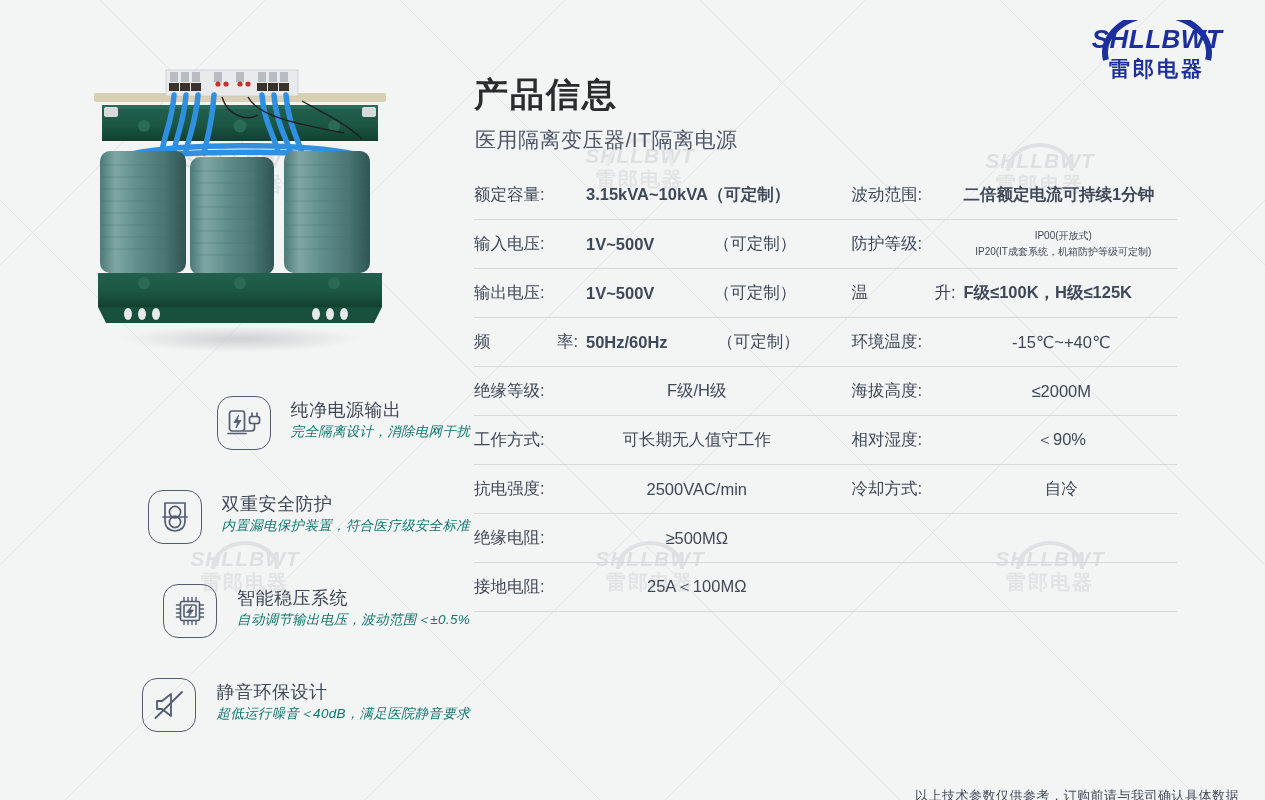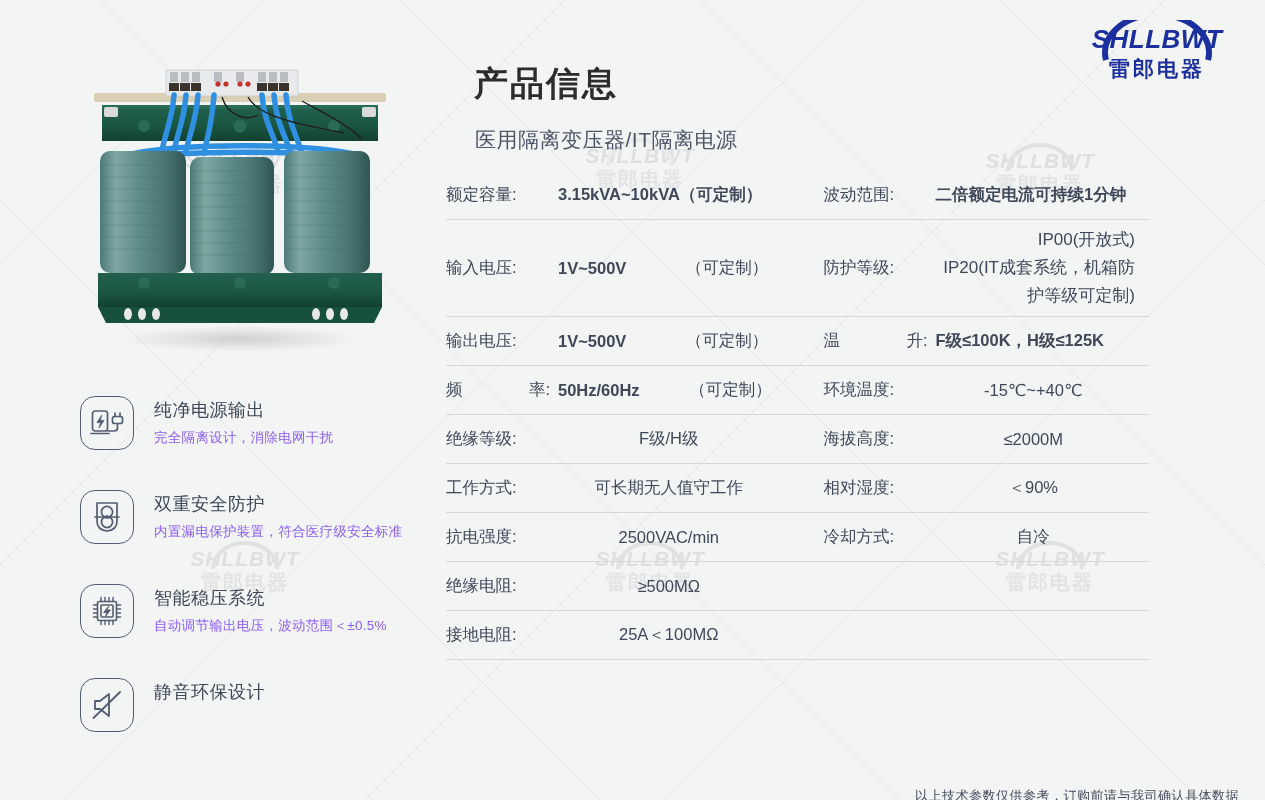--- a/index.html
+++ b/index.html
@@ -105,40 +105,40 @@
     left: 62px;
     top: 55px;
     width: 360px;
     height: 310px;
   }
 
   
   #page-title {
     position: absolute;
     left: 474px;
-    top: 61px;
+    top: 72px;
     font-size: 34px;
     font-weight: bold;
     color: #2b2c2e;
     letter-spacing: 2px;
   }
   #page-subtitle {
     position: absolute;
     left: 475px;
     top: 126px;
     font-size: 21px;
     color: #4e5668;
     letter-spacing: 0.5px;
     text-align: right;
   }
 
   
   #spec-table {
     position: absolute;
-    left: 446px;
+    left: 474px;
     top: 171px;
     width: 703px;
   }
   .spec-row {
     display: flex;
     border-bottom: 1px solid #d6d8dc;
     min-height: 49px;
   }
   .spec-row:last-child { border-bottom: 1px solid #d6d8dc; }
   .spec-cell {
@@ -162,40 +162,41 @@
   .spec-value {
     flex: 1 1 auto;
     font-size: 16.5px;
     color: #3f4858;
     text-align: center;
     padding-right: 14px;
     white-space: nowrap;
   }
   .spec-value.left { text-align: left; padding-left: 4px; font-weight: bold; }
   .spec-value.two-line {
-    text-align: right;
+    text-align: center;
     padding-left: 4px;
-    font-size: 17px;
+    font-size: 10px;
     line-height: 1.65;
     white-space: normal;
   }
   .spec-value.two-line span { display: block; }
   .spec-cell.pad-left { padding-left: 26px; }
 
   
   #feature-list {
     position: absolute;
     left: 80px;
     top: 396px;
     width: 390px;
   }
   .feature-item {
     display: flex;
     align-items: flex-start;
     height: 94px;
+    justify-content: flex-end;
   }
   .feature-icon {
     flex: 0 0 54px;
     width: 54px;
     height: 54px;
     border: 1.6px solid #525d72;
     border-radius: 15px;
     display: flex;
     align-items: center;
     justify-content: center;
@@ -203,23 +204,24 @@
   }
   .feature-text { margin-left: 20px; padding-top: 2px; }
   .feature-title {
     font-size: 18px;
     color: #3f4858;
     letter-spacing: 0.5px;
     line-height: 1.35;
   }
   .feature-desc {
     font-size: 13.5px;
-    color: #8b5cf6;
-    margin-top: 7px;
+    color: #0f766e;
+    margin-top: 1px;
     letter-spacing: 0.3px;
+    font-style: italic;
   }
 
   
   #footer-note {
     position: absolute;
     right: 26px;
     top: 748px;
     font-size: 13px;
     color: #444b5c;
     letter-spacing: 0.5px;
@@ -614,20 +616,21 @@
       <div class="feature-icon">
         <svg width="32" height="30" viewBox="0 0 32 30">
           <g fill="none" stroke="#525d72" stroke-width="1.8" stroke-linejoin="round" stroke-linecap="round">
             <path d="M4 11 L9 11 L18 4 L18 26 L9 19 L4 19 Z"></path>
             <line x1="2.5" y1="28" x2="29" y2="2"></line>
           </g>
         </svg>
       </div>
       <div class="feature-text">
         <div class="feature-title">静音环保设计</div>
+        <div class="feature-desc">超低运行噪音＜40dB，满足医院静音要求</div>
       </div>
     </div>
 
   </div>
 
   <div id="footer-note">以上技术参数仅供参考，订购前请与我司确认具体数据</div>
 
 </div>
 
 </body></html>

